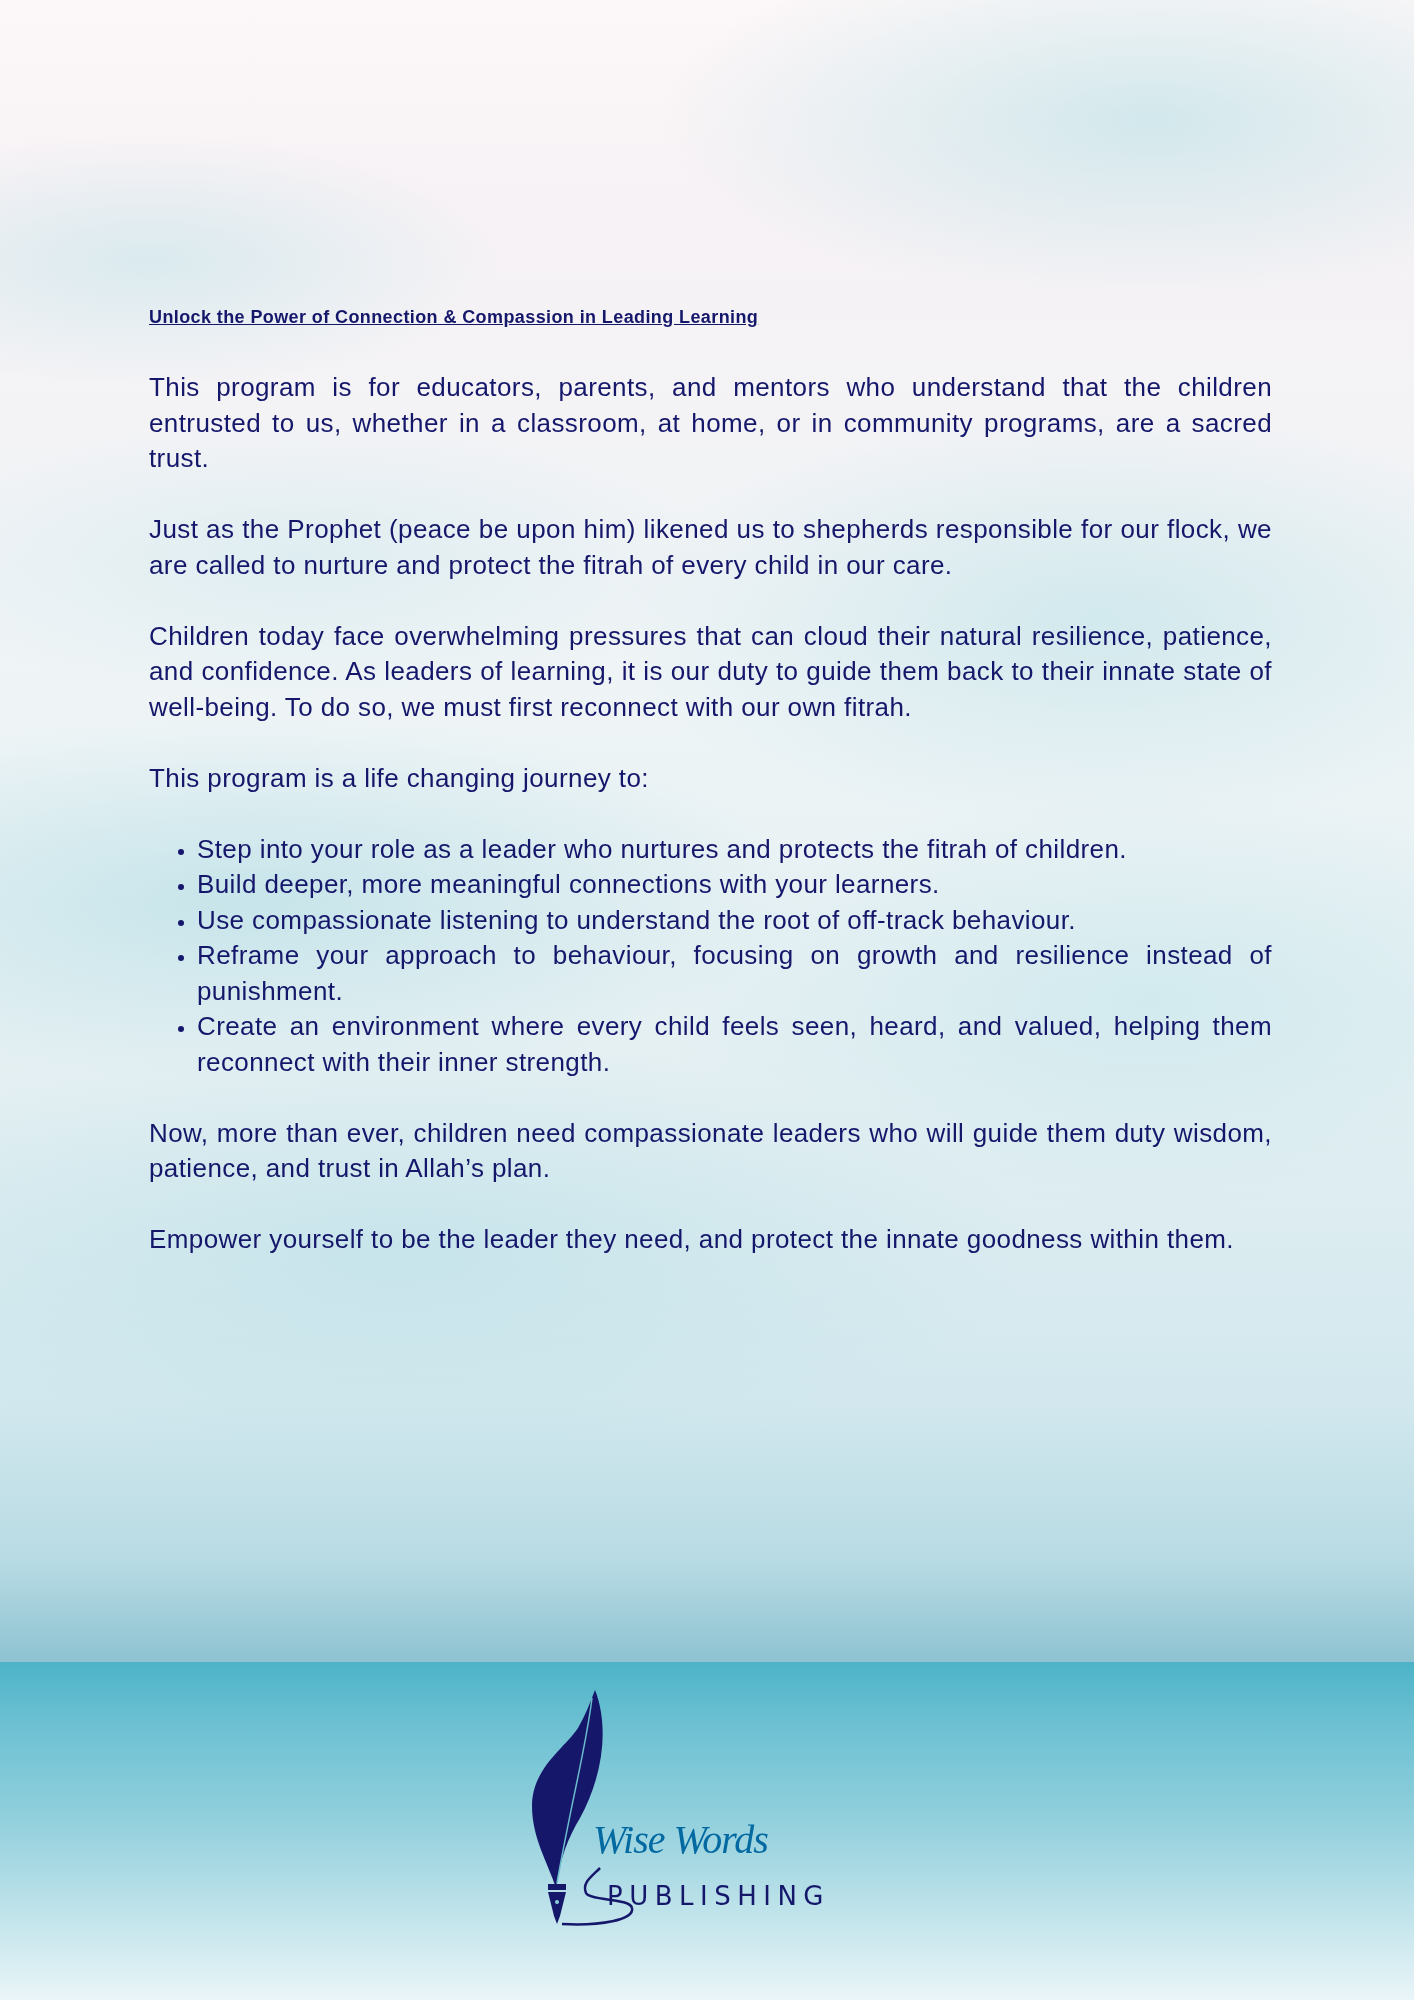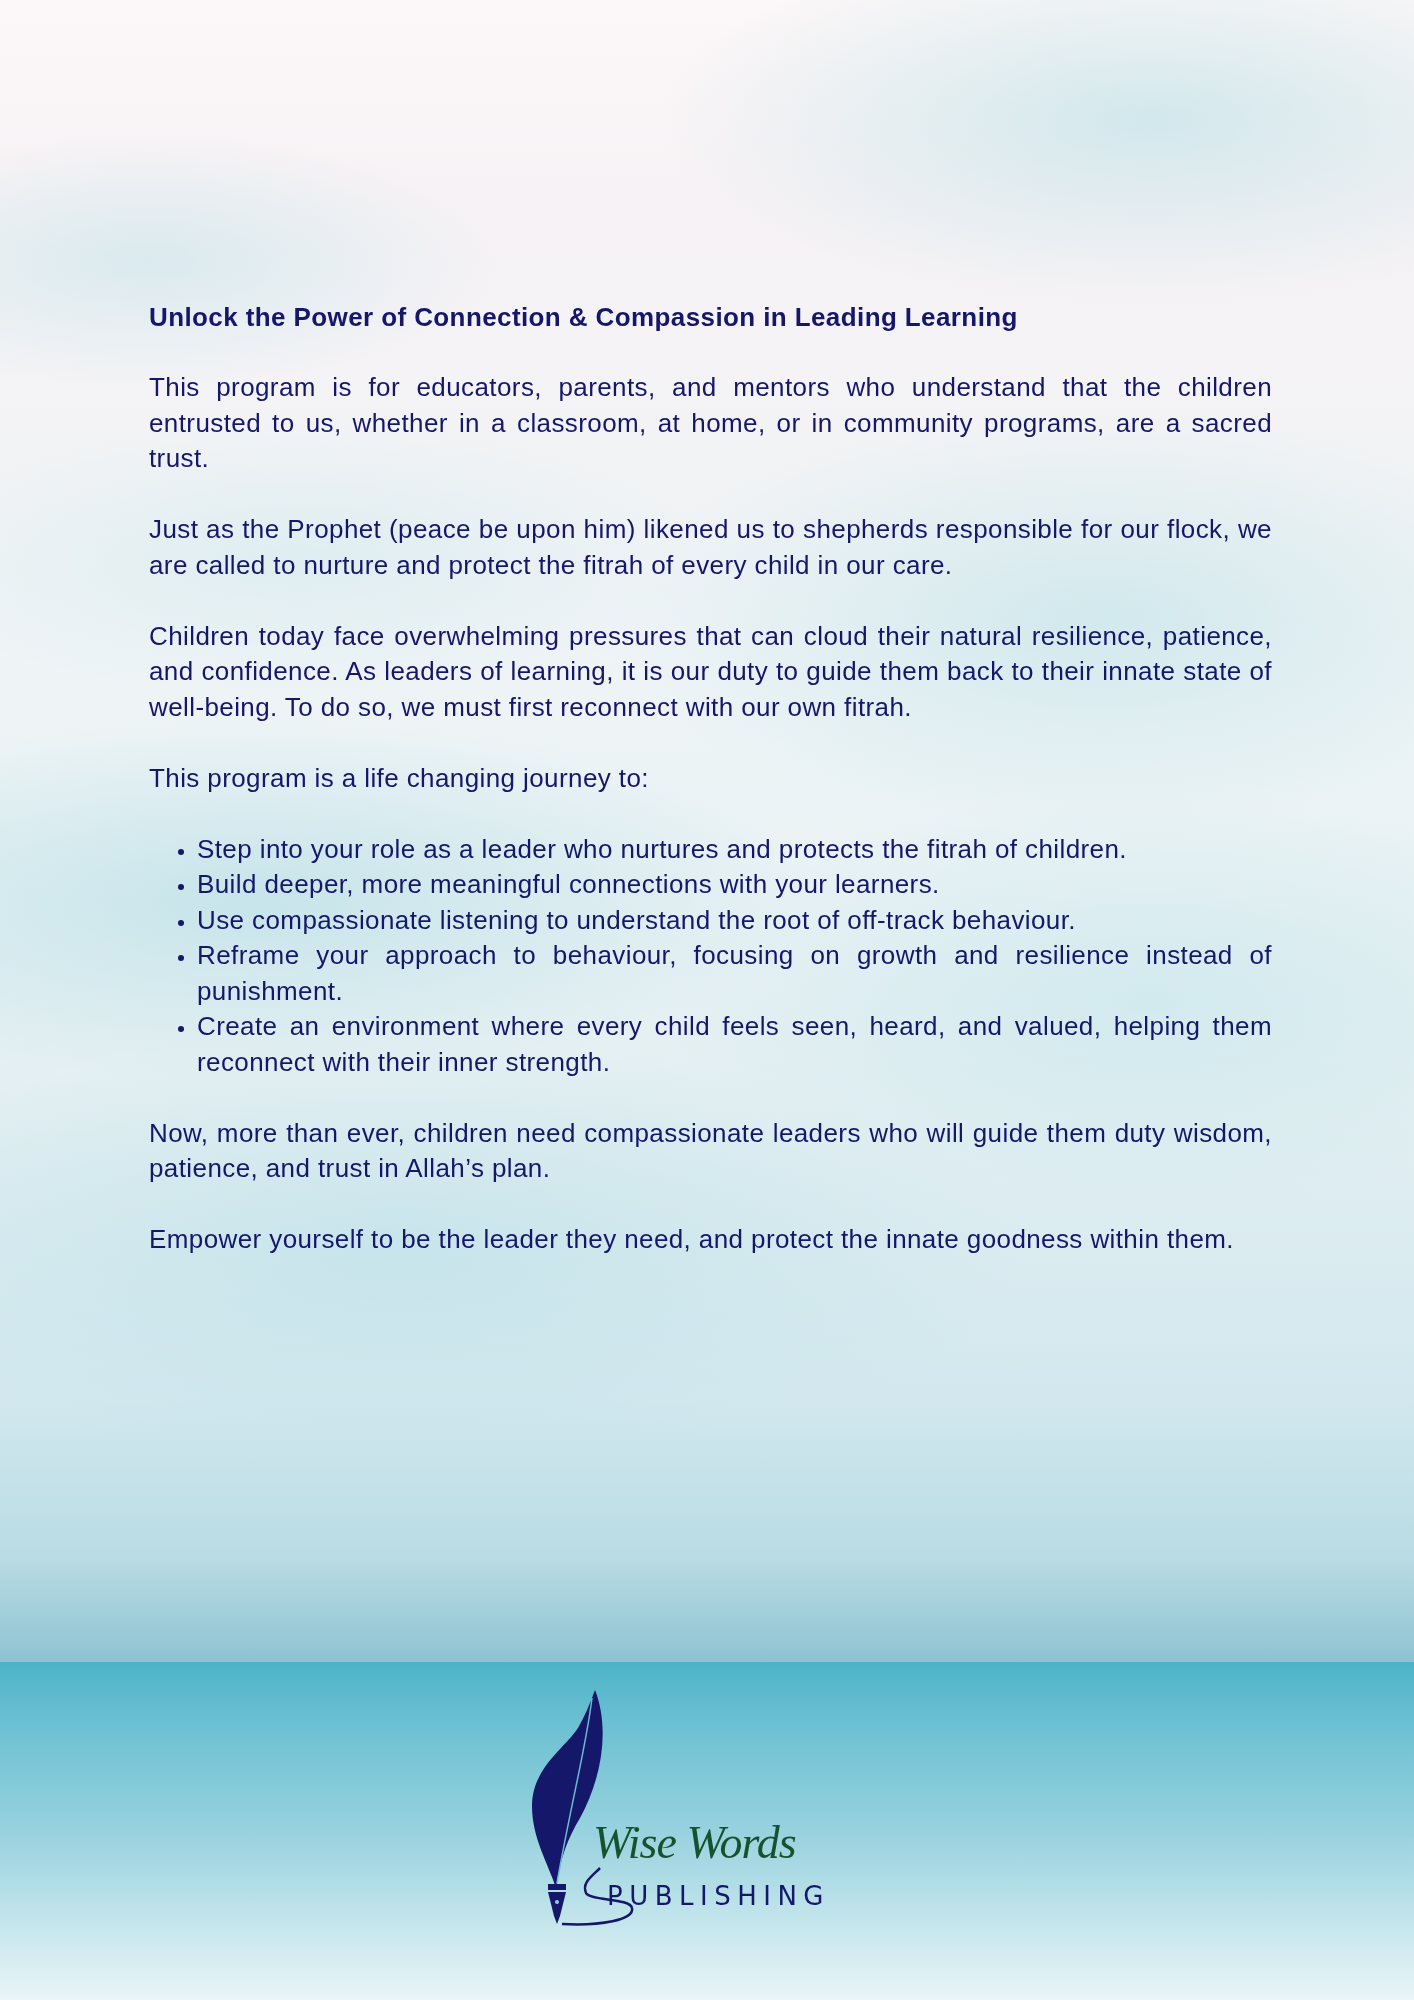--- a/index.html
+++ b/index.html
@@ -32,23 +32,24 @@
       position: absolute;
       left: 149px;
       top: 300px;
       width: 1123px;
       font-size: 26px;
       line-height: 35.5px;
       letter-spacing: 0.4px;
     }
     .title {
       font-weight: bold;
-      font-size: 26px;
+      font-size: 18px;
       margin: 0 0 35px 0;
       line-height: 35px;
+      text-decoration: underline;
     }
     p {
       margin: 0 0 35.5px 0;
       text-align: justify;
     }
     ul {
       margin: 0 0 35.5px 0;
       padding-left: 48px;
     }
     li {
@@ -62,22 +63,22 @@
       top: 1688px;
       width: 380px;
       height: 250px;
     }
     .logo svg { width: 100%; height: 100%; }
     .brand-script {
       position: absolute;
       left: 73px; top: 128px;
       font-family: "Liberation Serif", serif;
       font-style: italic;
-      font-size: 46px;
-      color: #14532d;
+      font-size: 40px;
+      color: #0369a1;
       white-space: nowrap;
       letter-spacing: -1px;
     }
     .brand-sub {
       position: absolute;
       left: 87px; top: 193px;
       font-family: "DejaVu Sans", sans-serif;
       font-size: 26px;
       letter-spacing: 6.5px;
       color: #15176b;

